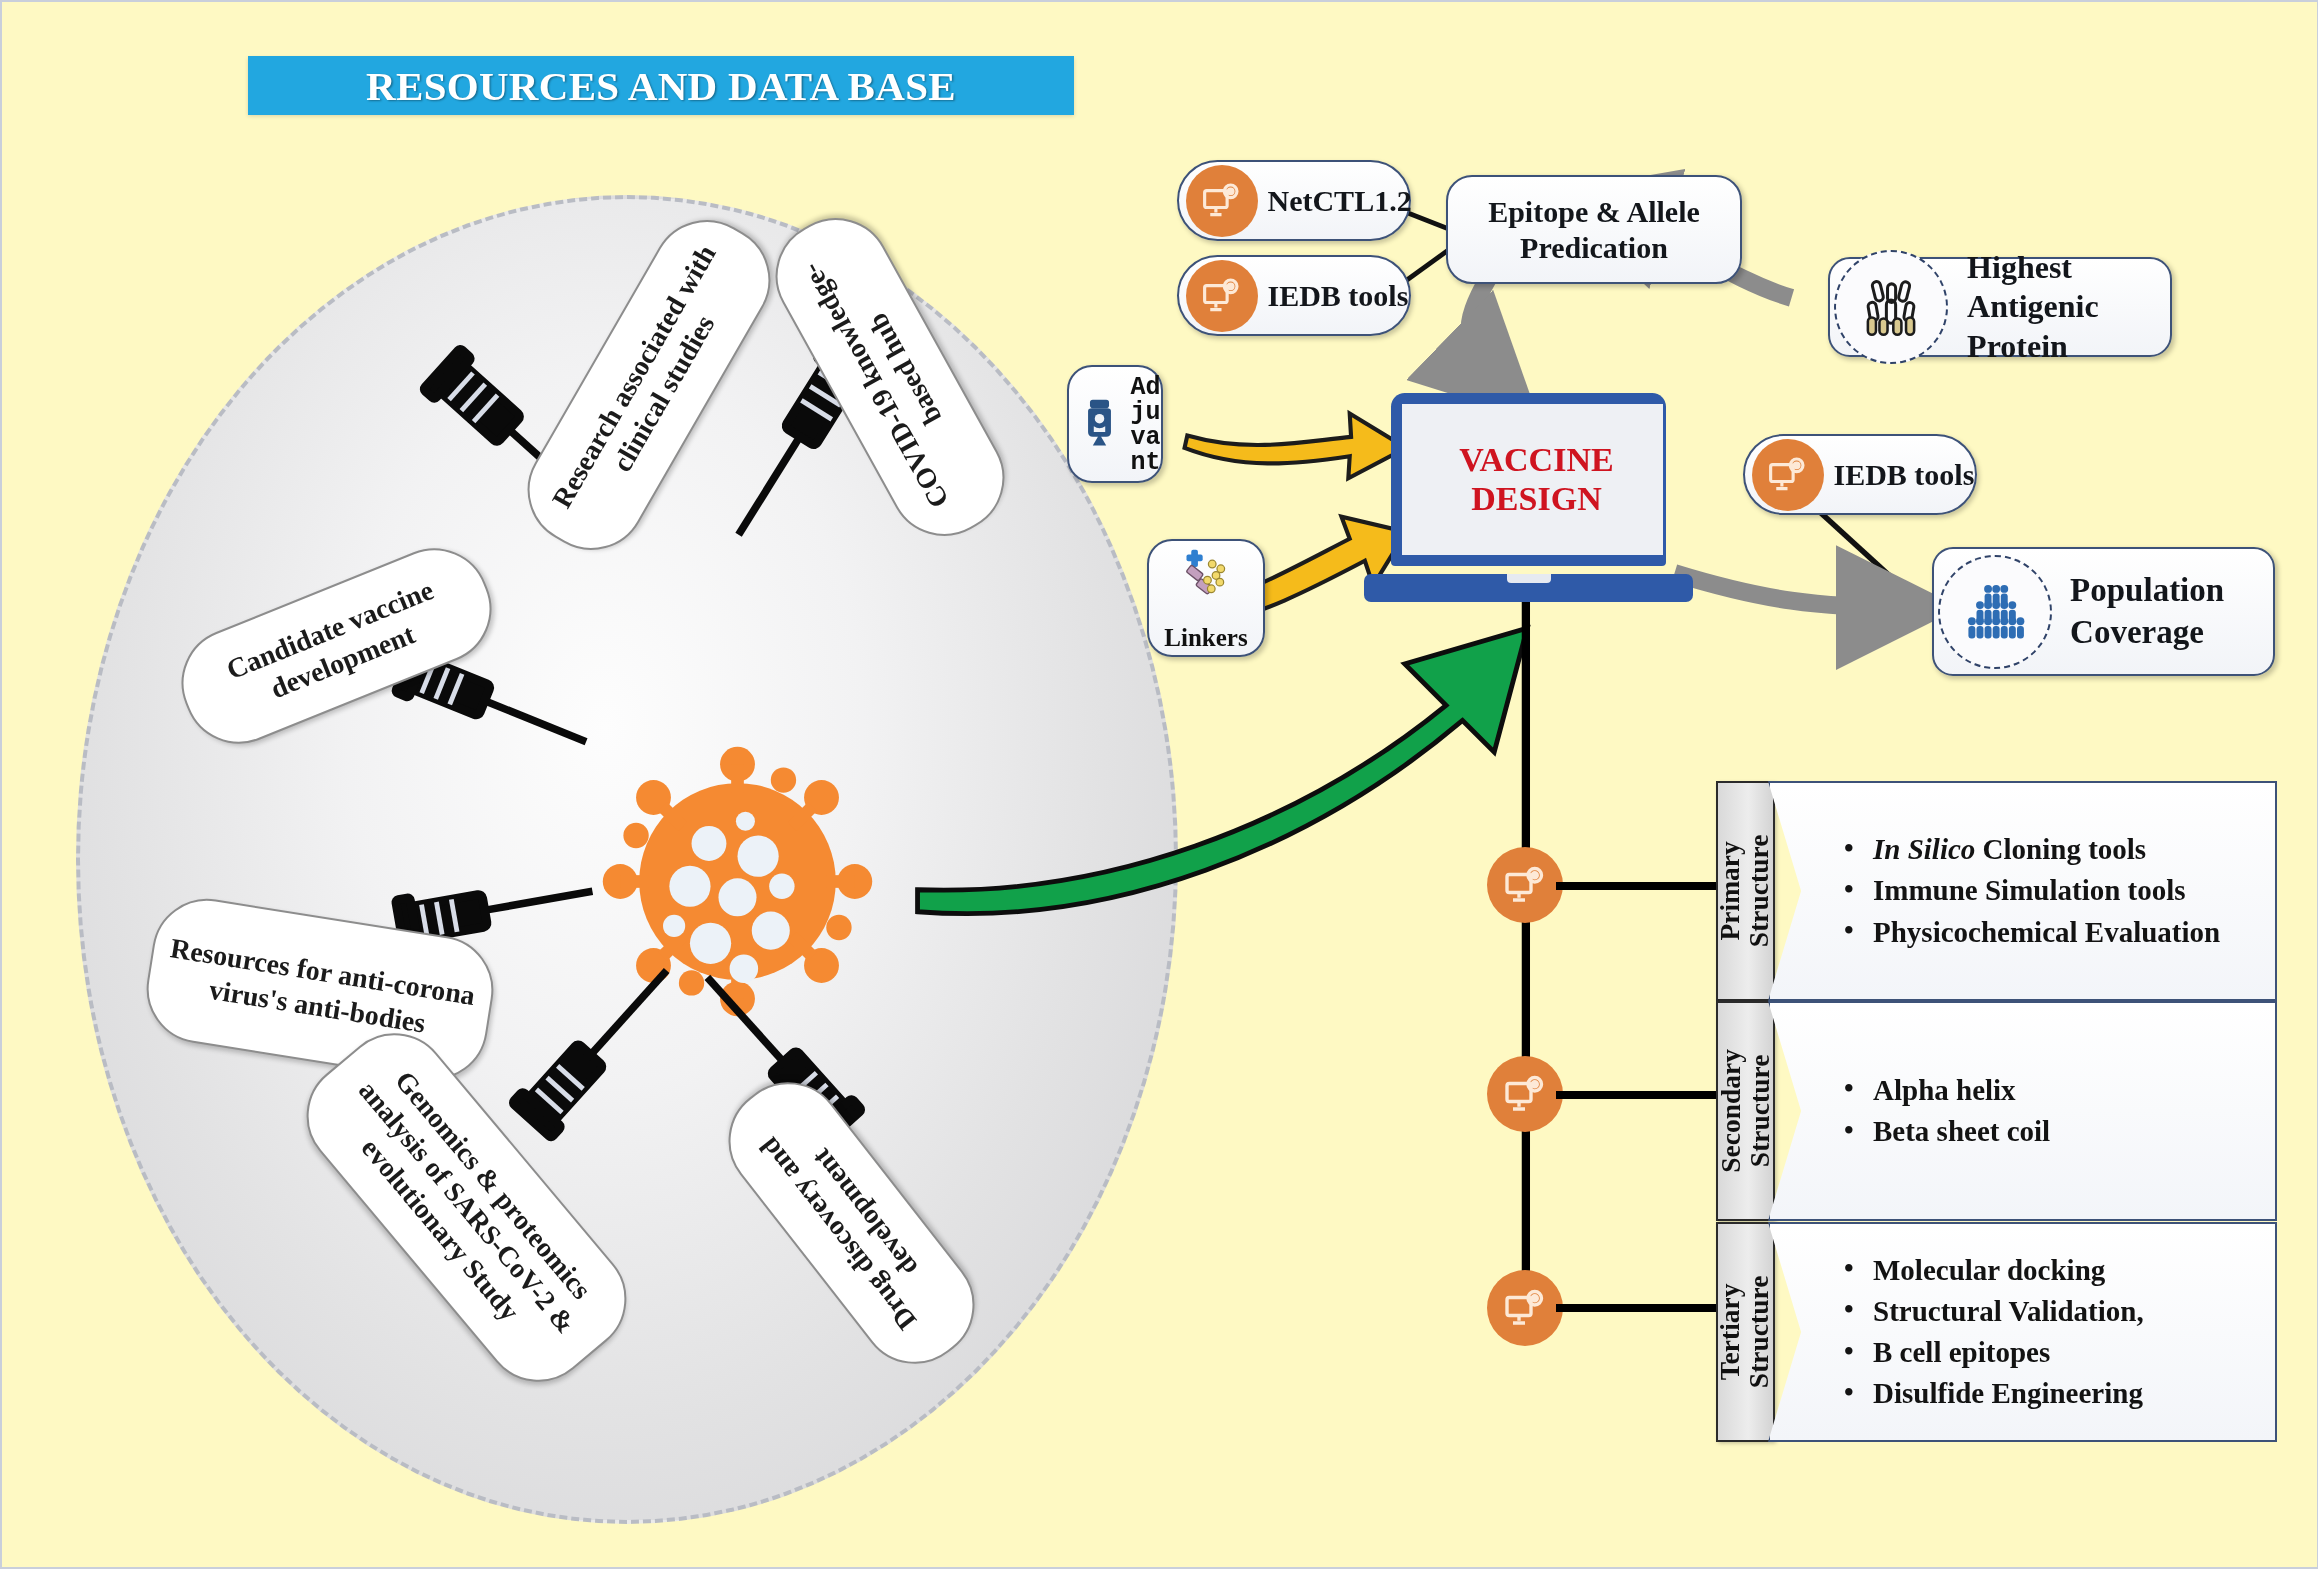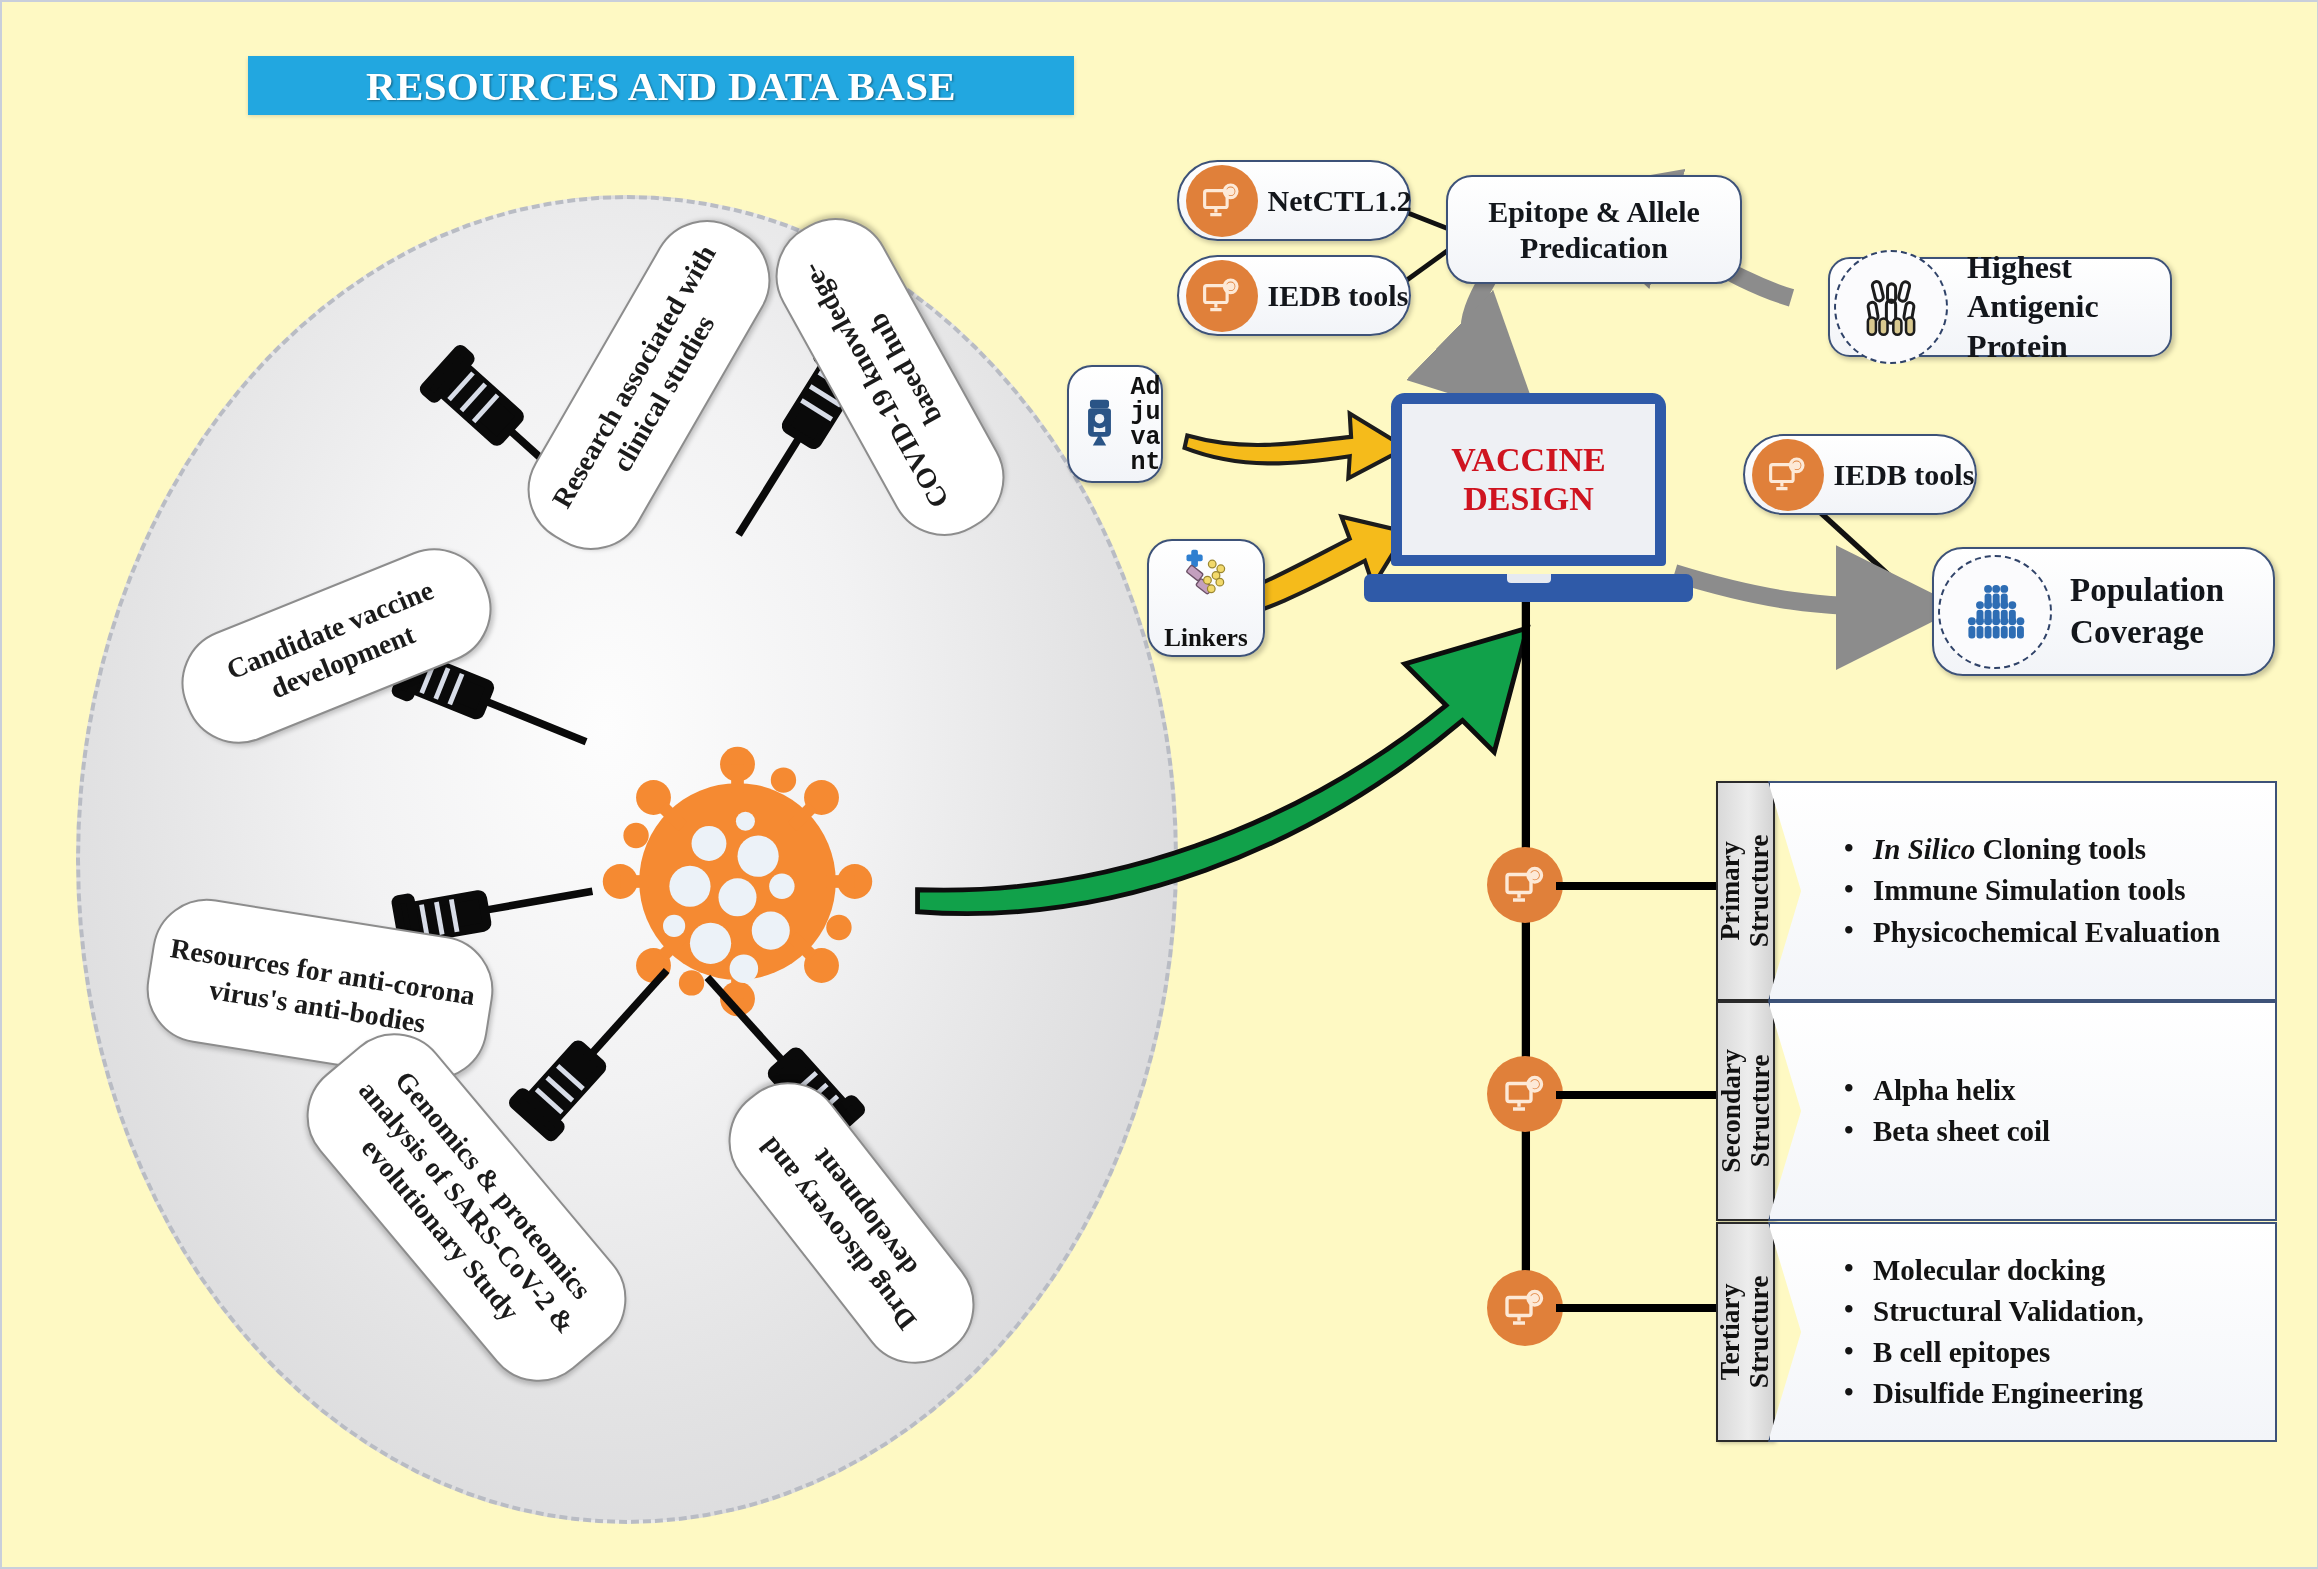--- a/index.html
+++ b/index.html
@@ -93,21 +93,21 @@
 
   
   #laptop{left:1389px;top:391px;width:275px;}
   #laptop .screen{
     width:275px;height:173px;background:#2f5aa8;border-radius:13.8px 13.8px 4.1px 4.1px;
     box-sizing:border-box;padding:11px;
   }
   #laptop .display{
     width:100%;height:100%;background:#eef0f4;
     display:flex;flex-direction:column;align-items:center;justify-content:center;
-    color:#cf1420;font-weight:bold;font-size:34px;line-height:1.12;
+    color:#cf1420;font-weight:bold;font-size:34px;line-height:1.12;padding-left:8px;
   }
   #laptop .base{
     width:329px;height:27.5px;margin-left:-27px;margin-top:8.3px;
     background:#2f5aa8;border-radius:6.9px;position:relative;
   }
   #laptop .notch{
     position:absolute;left:50%;transform:translateX(-50%);top:0;
     width:44px;height:9px;background:#e6eaf1;border-radius:0 0 4.1px 4.1px;
   }
 
@@ -384,21 +384,21 @@
       <svg viewBox="0 0 64 64" width="45" height="45" fill="none" stroke="#fde9d7" stroke-width="4.5">
         <rect x="8" y="18" width="32" height="24" rx="3"></rect>
         <path d="M24 42 v7 M16 52 h16"></path>
         <circle cx="45" cy="19" r="9"></circle>
           <circle cx="45" cy="19" r="3.4" fill="#fde9d7"></circle>
       </svg>
     </span>
     <span class="lbl">IEDB tools</span>
   </div>
 
-  <div class="node" style="left:1930px;top:545px;width:343px;height:129px;border-radius:31px;">
+  <div class="node" style="left:1930px;top:545px;width:343px;height:129px;border-radius:21px;">
     <span class="dash-circ">
       <svg viewBox="0 0 64 64" width="74" height="74" fill="#2e6db4">
         <g>
           <g transform="translate(0,2)">
             <circle cx="26" cy="10" r="3.4"></circle>
               <rect x="23" y="14" width="6" height="11" rx="2.6"></rect>
             <circle cx="33" cy="10" r="3.4"></circle>
               <rect x="30" y="14" width="6" height="11" rx="2.6"></rect>
             <circle cx="40" cy="10" r="3.4"></circle>
               <rect x="37" y="14" width="6" height="11" rx="2.6"></rect>

